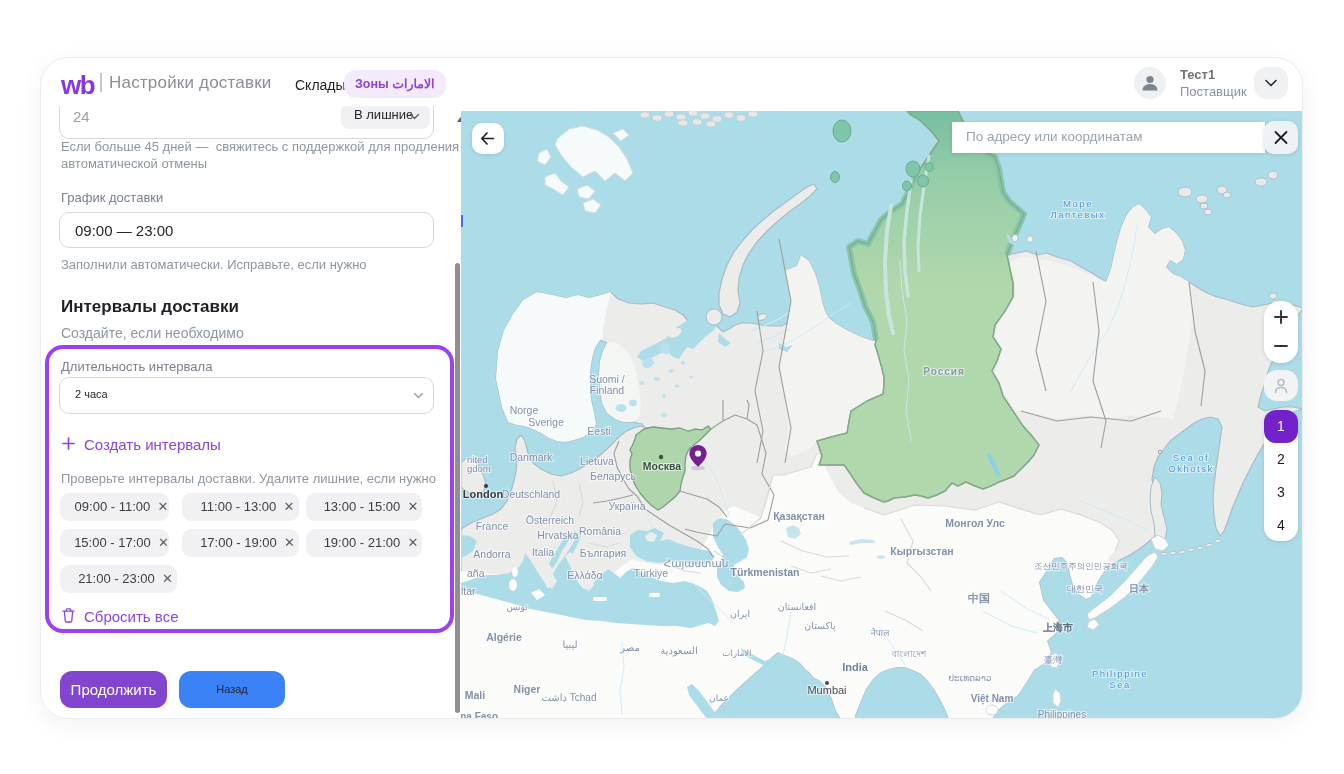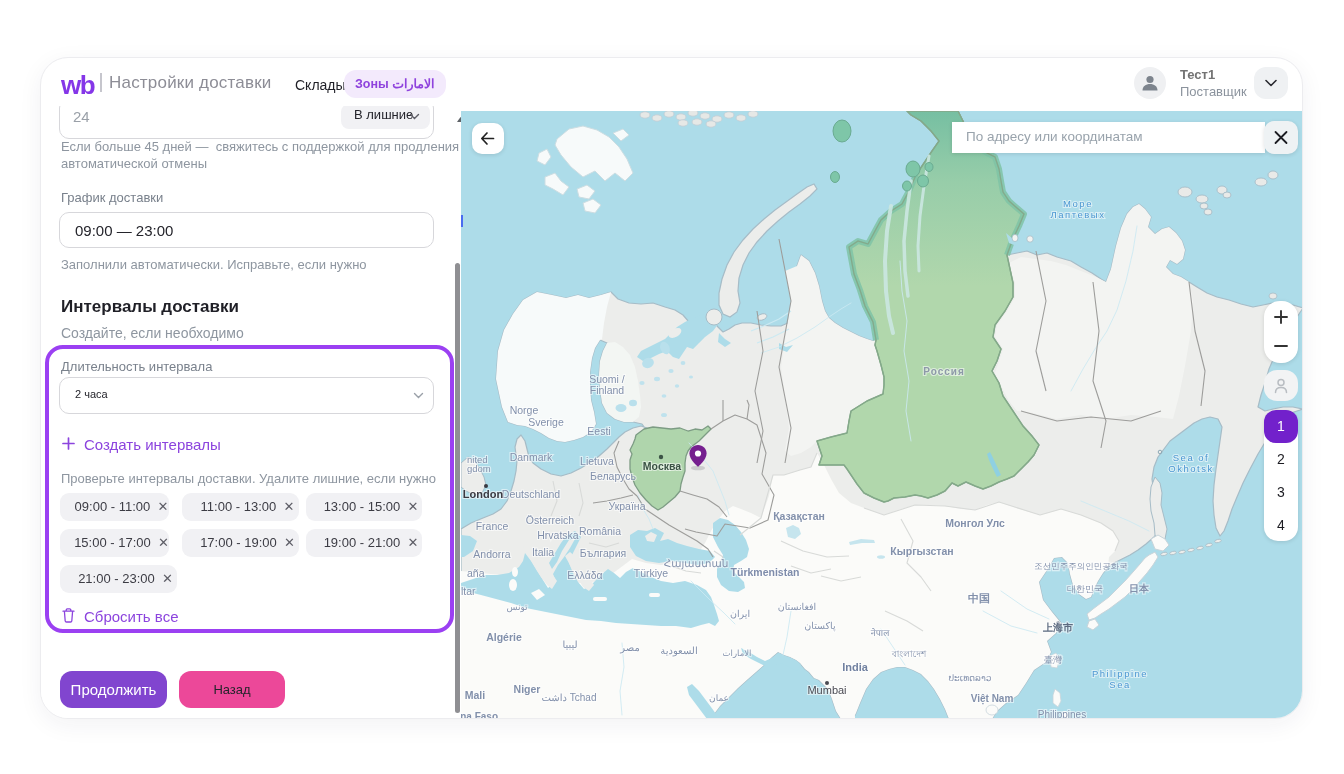--- a/index.html
+++ b/index.html
@@ -18,21 +18,21 @@
   .uchev { position:absolute; left:1213px; top:9px; width:34px; height:32px; border-radius:12px; background:#eff1f3; }
   
   .panel { position:absolute; left:0; top:48px; width:421px; height:614px; background:#fff; overflow:hidden; }
   .inp { position:absolute; background:#fff; border:1px solid #d7d7db; border-radius:10px; font-size:15px; color:#24242b; }
   .cap { position:absolute; font-size:13px; color:#8e96a0; line-height:17px; }
   .lbl { position:absolute; font-size:13px; color:#79818c; }
   .chip { position:absolute; height:28px; background:#f1f1f4; border-radius:9px; font-size:13px; color:#3c3c44; line-height:28px; text-align:center; padding-left:14px; }
   .chx { color:#5d5d66; font-size:13px; }
   .plink { position:absolute; font-size:15px; color:#8c44de; }
   .btn1 { position:absolute; left:19px; top:565px; width:107px; height:37px; background:#8145cf; border-radius:12px; color:#fff; font-size:15px; text-align:center; line-height:37px; }
-  .btn2 { position:absolute; left:138px; top:565px; width:106px; height:37px; background:#ec4899; border-radius:12px; color:#24242b; font-size:13px; text-align:center; line-height:37px; }
+  .btn2 { position:absolute; left:138px; top:565px; width:106px; height:37px; background:#3b82f6; border-radius:12px; color:#24242b; font-size:11px; text-align:center; line-height:37px; }
   .pbox { position:absolute; left:4px; top:239px; width:409px; height:288px; border:4.5px solid #9b40f2; border-radius:18px; }
   .mapwrap { position:absolute; left:420px; top:53px; width:842px; height:608px; overflow:hidden; }
   .mbtn { position:absolute; background:#fff; border-radius:10px; box-shadow:0 1px 4px rgba(0,0,0,.12); }
   svg text { font-family:"Liberation Sans", sans-serif; }
 </style>
 </head>
 <body>
 <div class="card">
 
   <div class="logo">wb</div>

